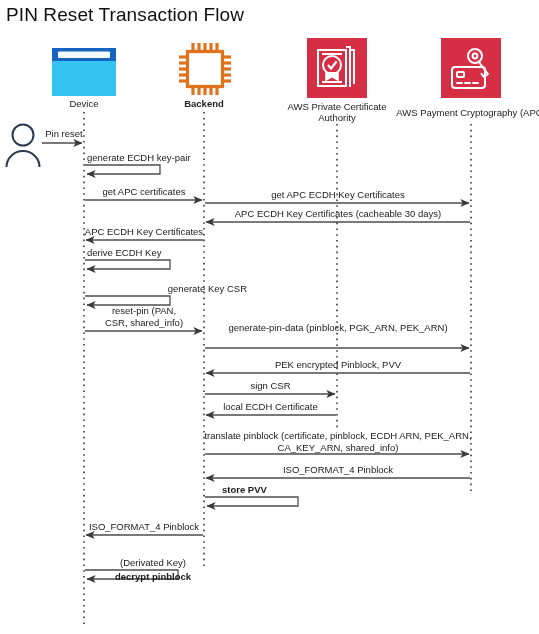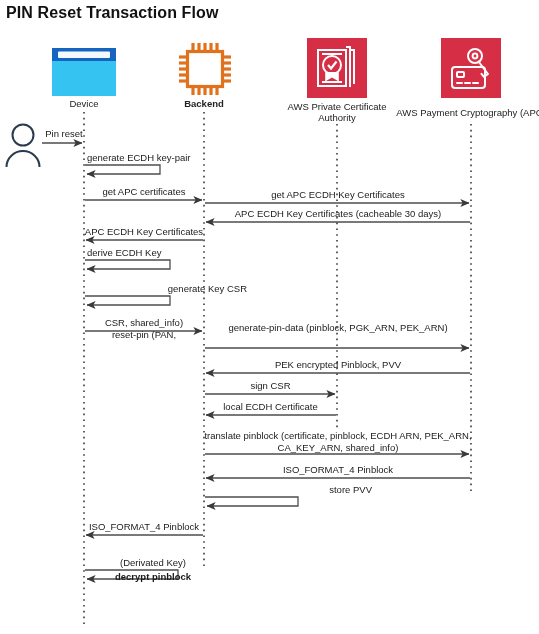--- a/index.html
+++ b/index.html
@@ -17,22 +17,22 @@
   }
   #diagram-root {
     position: absolute;
     left: 0; top: 0;
     width: 539px; height: 634px;
   }
   #title {
     position: absolute;
     left: 6px;
     top: 4px;
-    font-size: 16px;
-    font-weight: bold;
+    font-size: 19px;
+    font-weight: normal;
     letter-spacing: 0.1px;
     color: #111111;
     white-space: nowrap;
   }
   .participant-label {
     position: absolute;
     text-align: center;
     font-size: 9.5px;
     color: #222222;
     line-height: 11px;
@@ -215,36 +215,36 @@
   <div class="msg-label" style="left:205px; top:189px; width:266px;">get APC ECDH Key Certificates</div>
 
   <div class="msg-label" style="left:205px; top:208px; width:266px;">APC ECDH Key Certificates (cacheable 30 days)</div>
 
   <div class="msg-label" style="left:84px; top:226px; width:120px;">APC ECDH Key Certificates</div>
 
   <div class="msg-label" style="left:87px; top:247px; width:150px; text-align:left;">derive ECDH Key</div>
 
   <div class="msg-label" style="left:97px; top:283px; width:150px; text-align:right;">generate Key CSR</div>
 
-  <div class="msg-label" style="left:84px; top:305px; width:120px;margin-top:24px;">reset-pin (PAN,</div>
+  <div class="msg-label" style="left:84px; top:305px; width:120px;">reset-pin (PAN,</div>
   <div class="msg-label" style="left:84px; top:317px; width:120px;">CSR, shared_info)</div>
 
   <div class="msg-label" style="left:205px; top:322px; width:266px;">generate-pin-data (pinblock, PGK_ARN, PEK_ARN)</div>
 
   <div class="msg-label" style="left:205px; top:359px; width:266px;">PEK encrypted Pinblock, PVV</div>
 
   <div class="msg-label" style="left:205px; top:401px; width:131px;">local ECDH Certificate</div>
 
   <div class="msg-label" style="left:205px; top:380px; width:131px;">sign CSR</div>
 
   <div class="msg-label" style="left:201px; top:430px; width:274px;">translate pinblock (certificate, pinblock, ECDH ARN, PEK_ARN,</div>
   <div class="msg-label" style="left:205px; top:442px; width:266px;">CA_KEY_ARN, shared_info)</div>
 
   <div class="msg-label" style="left:205px; top:464px; width:266px;">ISO_FORMAT_4 Pinblock</div>
 
-  <div class="msg-label" style="left:222px; top:484px; width:150px; text-align:right;">store PVV</div>
+  <div class="msg-label" style="left:222px; top:484px; width:150px; text-align:left;font-weight:bold;">store PVV</div>
 
   <div class="msg-label" style="left:84px; top:521px; width:120px;">ISO_FORMAT_4 Pinblock</div>
 
   <div class="msg-label" style="left:93px; top:571px; width:120px;font-weight:bold;">decrypt pinblock</div>
   <div class="msg-label" style="left:93px; top:557px; width:120px;">(Derivated Key)</div>
 
 </div>
 
 </body></html>

